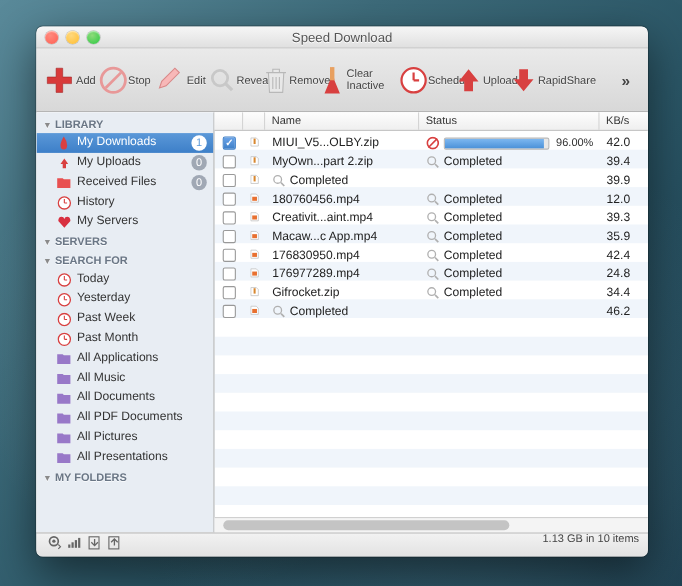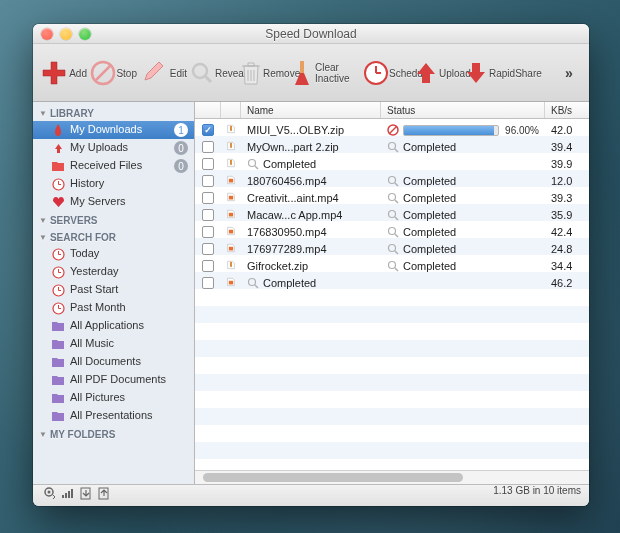--- a/index.html
+++ b/index.html
@@ -249,21 +249,21 @@
           <span>Yesterday</span>
         </div>
         <div class="sb-item">
           <span class="sb-icon">
             <svg width="13" height="13" viewBox="0 0 13 13">
               <circle cx="6.5" cy="6.5" r="5.5" fill="#fff" stroke="#d84040" stroke-width="1.2"></circle>
               <line x1="6.5" y1="6.5" x2="6.5" y2="3" stroke="#d84040"></line>
               <line x1="6.5" y1="6.5" x2="9" y2="6.5" stroke="#d84040"></line>
             </svg>
           </span>
-          <span>Past Start</span>
+          <span>Past Week</span>
         </div>
         <div class="sb-item">
           <span class="sb-icon">
             <svg width="13" height="13" viewBox="0 0 13 13">
               <circle cx="6.5" cy="6.5" r="5.5" fill="#fff" stroke="#d84040" stroke-width="1.2"></circle>
               <line x1="6.5" y1="6.5" x2="6.5" y2="3" stroke="#d84040"></line>
               <line x1="6.5" y1="6.5" x2="9" y2="6.5" stroke="#d84040"></line>
             </svg>
           </span>
           <span>Past Month</span>

